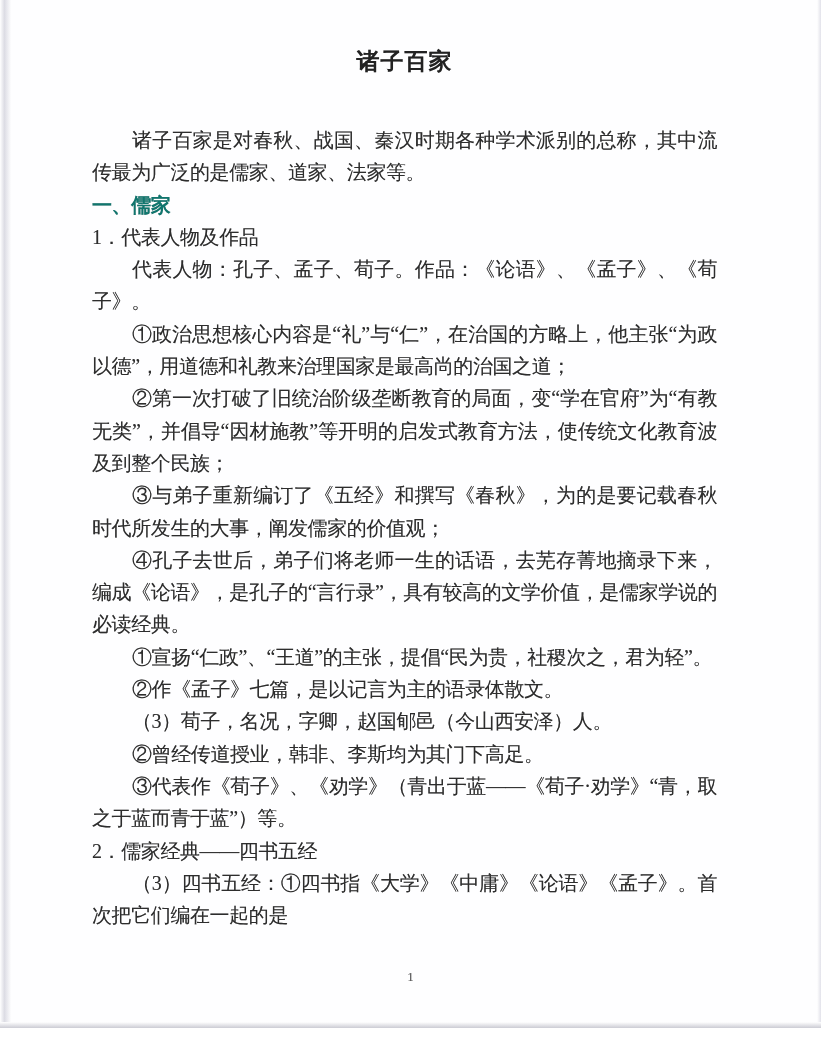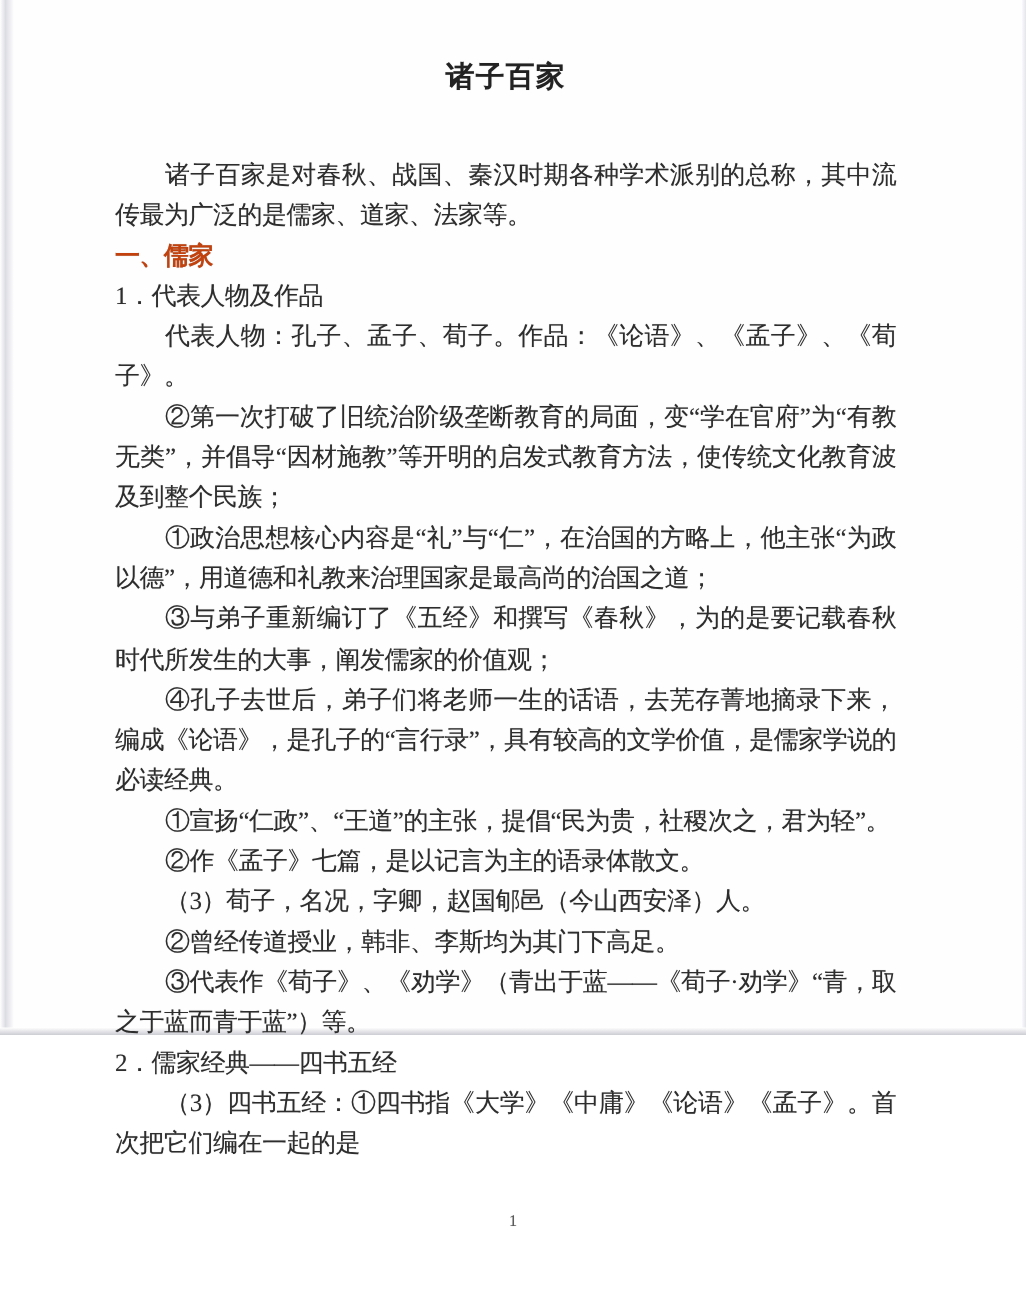--- a/index.html
+++ b/index.html
@@ -3,21 +3,21 @@
 <meta charset="utf-8">
 <style>
   html, body { margin: 0; padding: 0; }
   body {
     width: 821px; height: 1048px;
     background: #ffffff;
     overflow: hidden;
   }
   .page {
     position: relative;
-    width: 821px; height: 828px;
+    width: 821px; height: 1028px;
     background: #fefeff;
     font-family: "Liberation Serif", "DejaVu Serif", serif;
     color: #2d2d2d;
     text-shadow: 0 0 0.6px rgba(70,70,70,0.45);
   }
   .edge-left {
     position: absolute; left: 0; top: 0; width: 11px; height: 100%;
     background: linear-gradient(to right, #ffffff 0%, #dcdce4 40%, #fdfdfe 100%);
   }
   .edge-right {
@@ -43,21 +43,21 @@
     font-size: 20px;
     letter-spacing: -0.4px;
     line-height: 32.3px;
     text-align: justify;
     text-justify: inter-ideograph;
     word-break: break-all;
   }
   .content p.indent { text-indent: 2em; }
   .content p.heading {
     font-family: "Liberation Sans", "DejaVu Sans", sans-serif;
-    font-weight: bold; color: #c2410c;
+    font-weight: bold; color: #0f766e;
   }
   .pagenum {
     position: absolute; left: 0; top: 969px; width: 821px;
     text-align: center;
     font-size: 13px; line-height: 16px;
     color: #5a5a5a;
   }
 </style>
 </head>
 <body>
@@ -67,22 +67,22 @@
   <div class="edge-right"></div>
   <div class="edge-bottom"></div>
 
   <div class="content">
     <h1 class="doc-title">诸子百家</h1>
 
     <p class="indent">诸子百家是对春秋、战国、秦汉时期各种学术派别的总称，其中流传最为广泛的是儒家、道家、法家等。</p>
     <p class="heading">一、儒家</p>
     <p class="plain">1．代表人物及作品</p>
     <p class="indent">代表人物：孔子、孟子、荀子。作品：《论语》、《孟子》、《荀子》。</p>
+    <p class="indent">①政治思想核心内容是“礼”与“仁”，在治国的方略上，他主张“为政以德”，用道德和礼教来治理国家是最高尚的治国之道；</p>
     <p class="indent">②第一次打破了旧统治阶级垄断教育的局面，变“学在官府”为“有教无类”，并倡导“因材施教”等开明的启发式教育方法，使传统文化教育波及到整个民族；</p>
-    <p class="indent">①政治思想核心内容是“礼”与“仁”，在治国的方略上，他主张“为政以德”，用道德和礼教来治理国家是最高尚的治国之道；</p>
     <p class="indent">③与弟子重新编订了《五经》和撰写《春秋》，为的是要记载春秋时代所发生的大事，阐发儒家的价值观；</p>
     <p class="indent">④孔子去世后，弟子们将老师一生的话语，去芜存菁地摘录下来，编成《论语》，是孔子的“言行录”，具有较高的文学价值，是儒家学说的必读经典。</p>
     <p class="indent">①宣扬“仁政”、“王道”的主张，提倡“民为贵，社稷次之，君为轻”。</p>
     <p class="indent">②作《孟子》七篇，是以记言为主的语录体散文。</p>
     <p class="indent">（3）荀子，名况，字卿，赵国郇邑（今山西安泽）人。</p>
     <p class="indent">②曾经传道授业，韩非、李斯均为其门下高足。</p>
     <p class="indent">③代表作《荀子》、《劝学》（青出于蓝——《荀子·劝学》“青，取之于蓝而青于蓝”）等。</p>
     <p class="plain">2．儒家经典——四书五经</p>
     <p class="indent">（3）四书五经：①四书指《大学》《中庸》《论语》《孟子》。首次把它们编在一起的是</p>
   </div>

